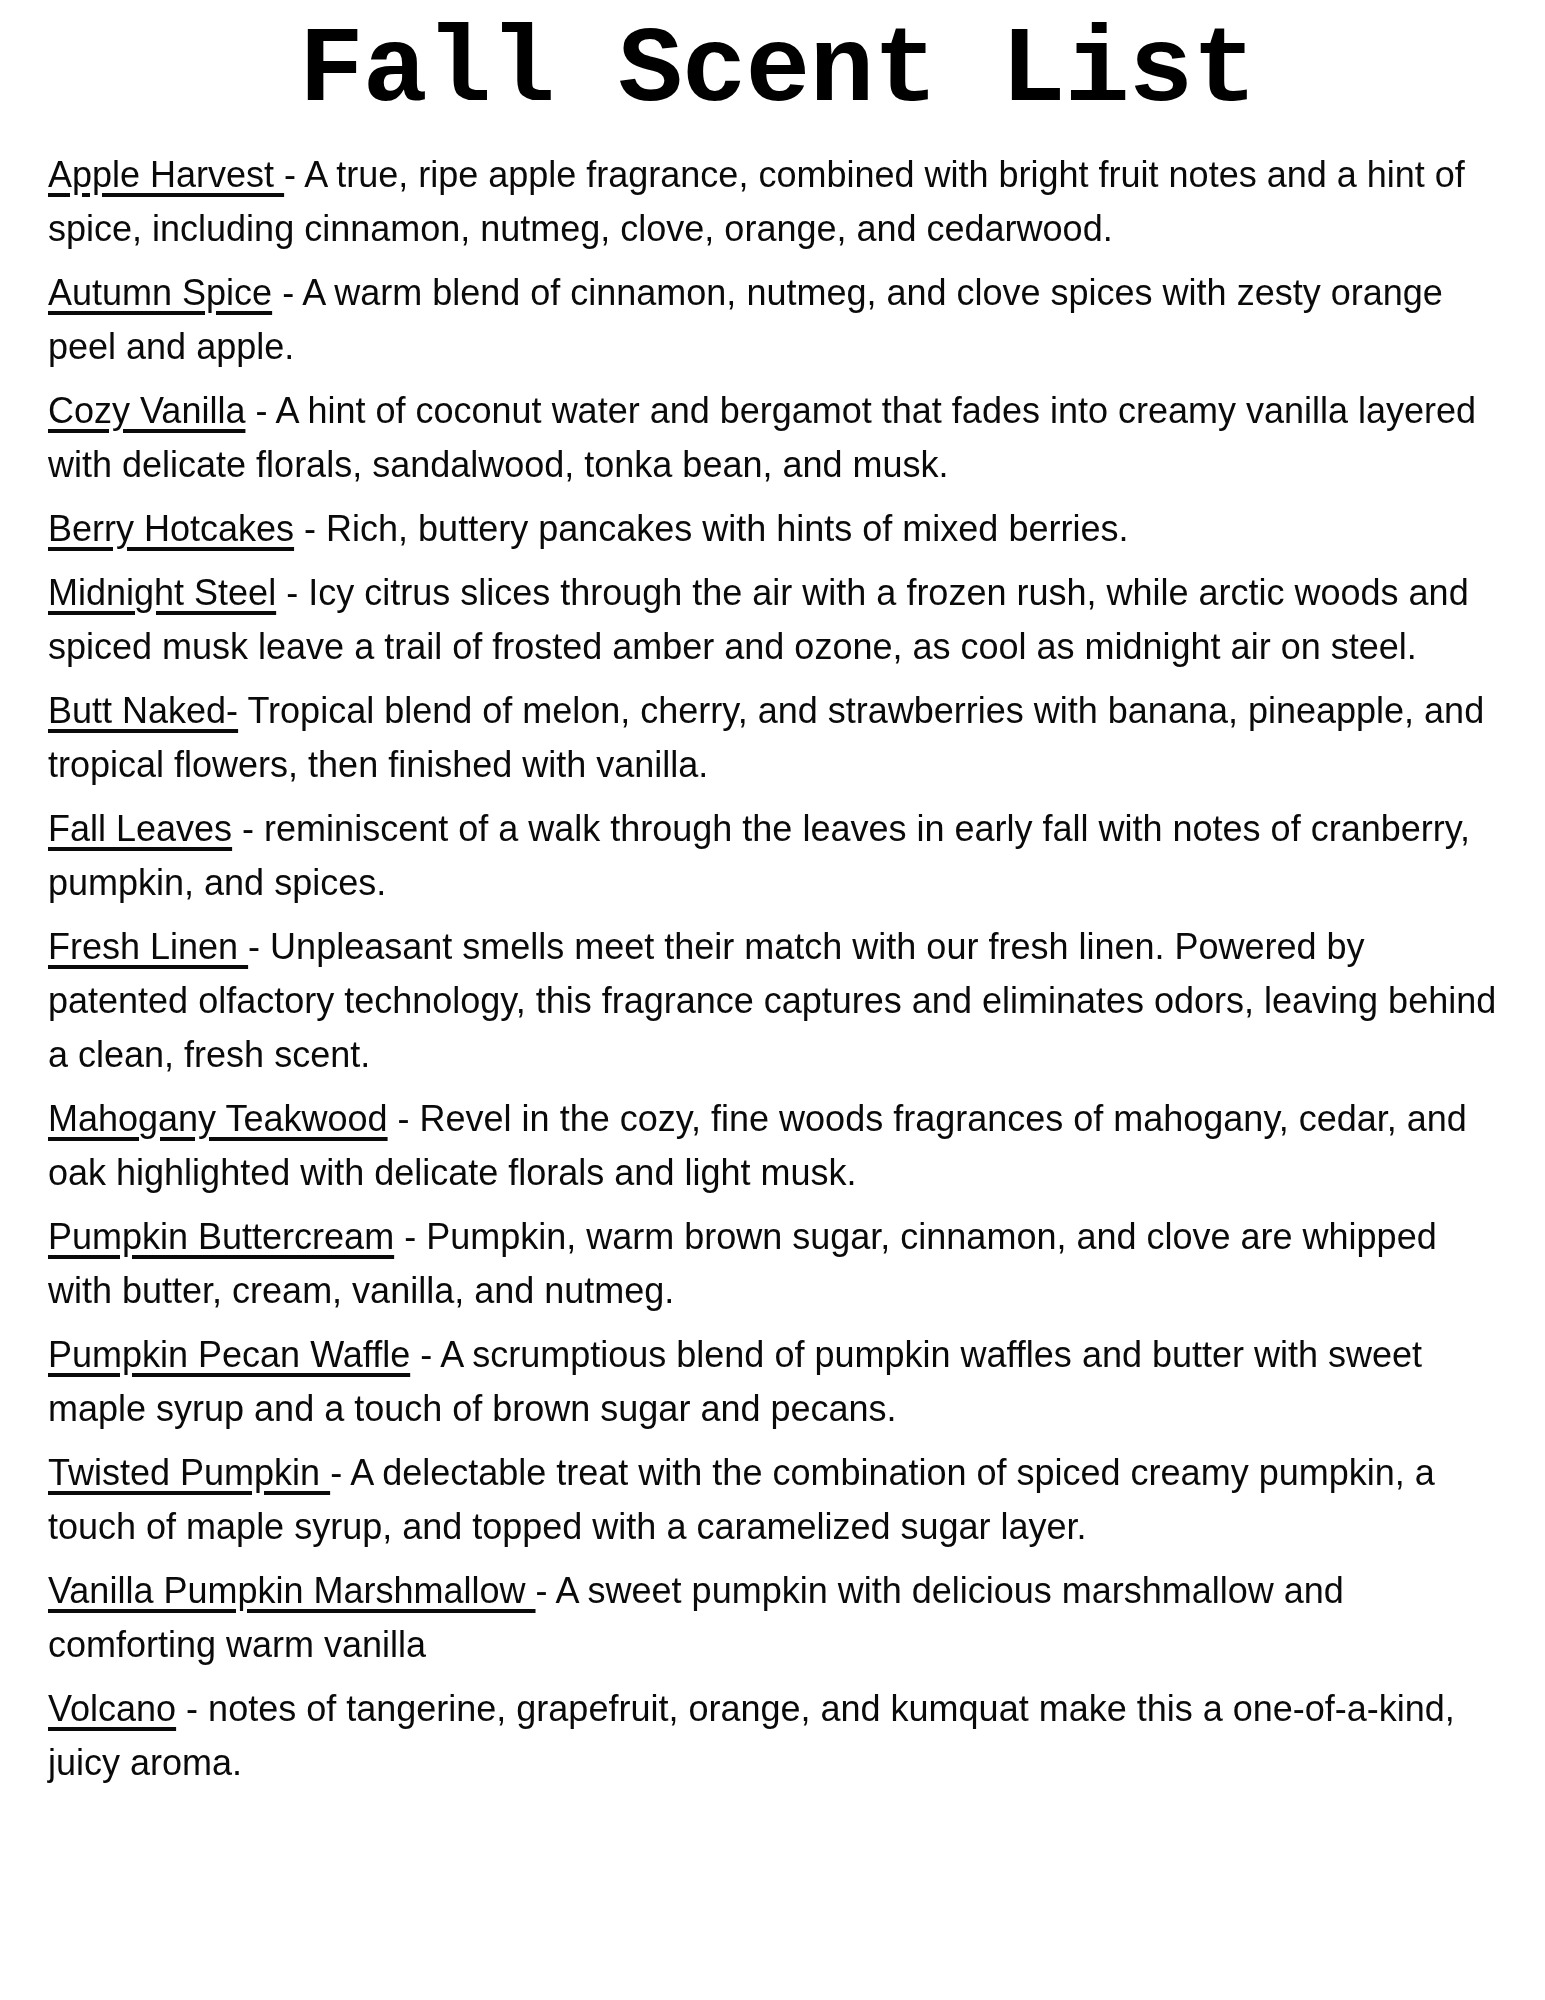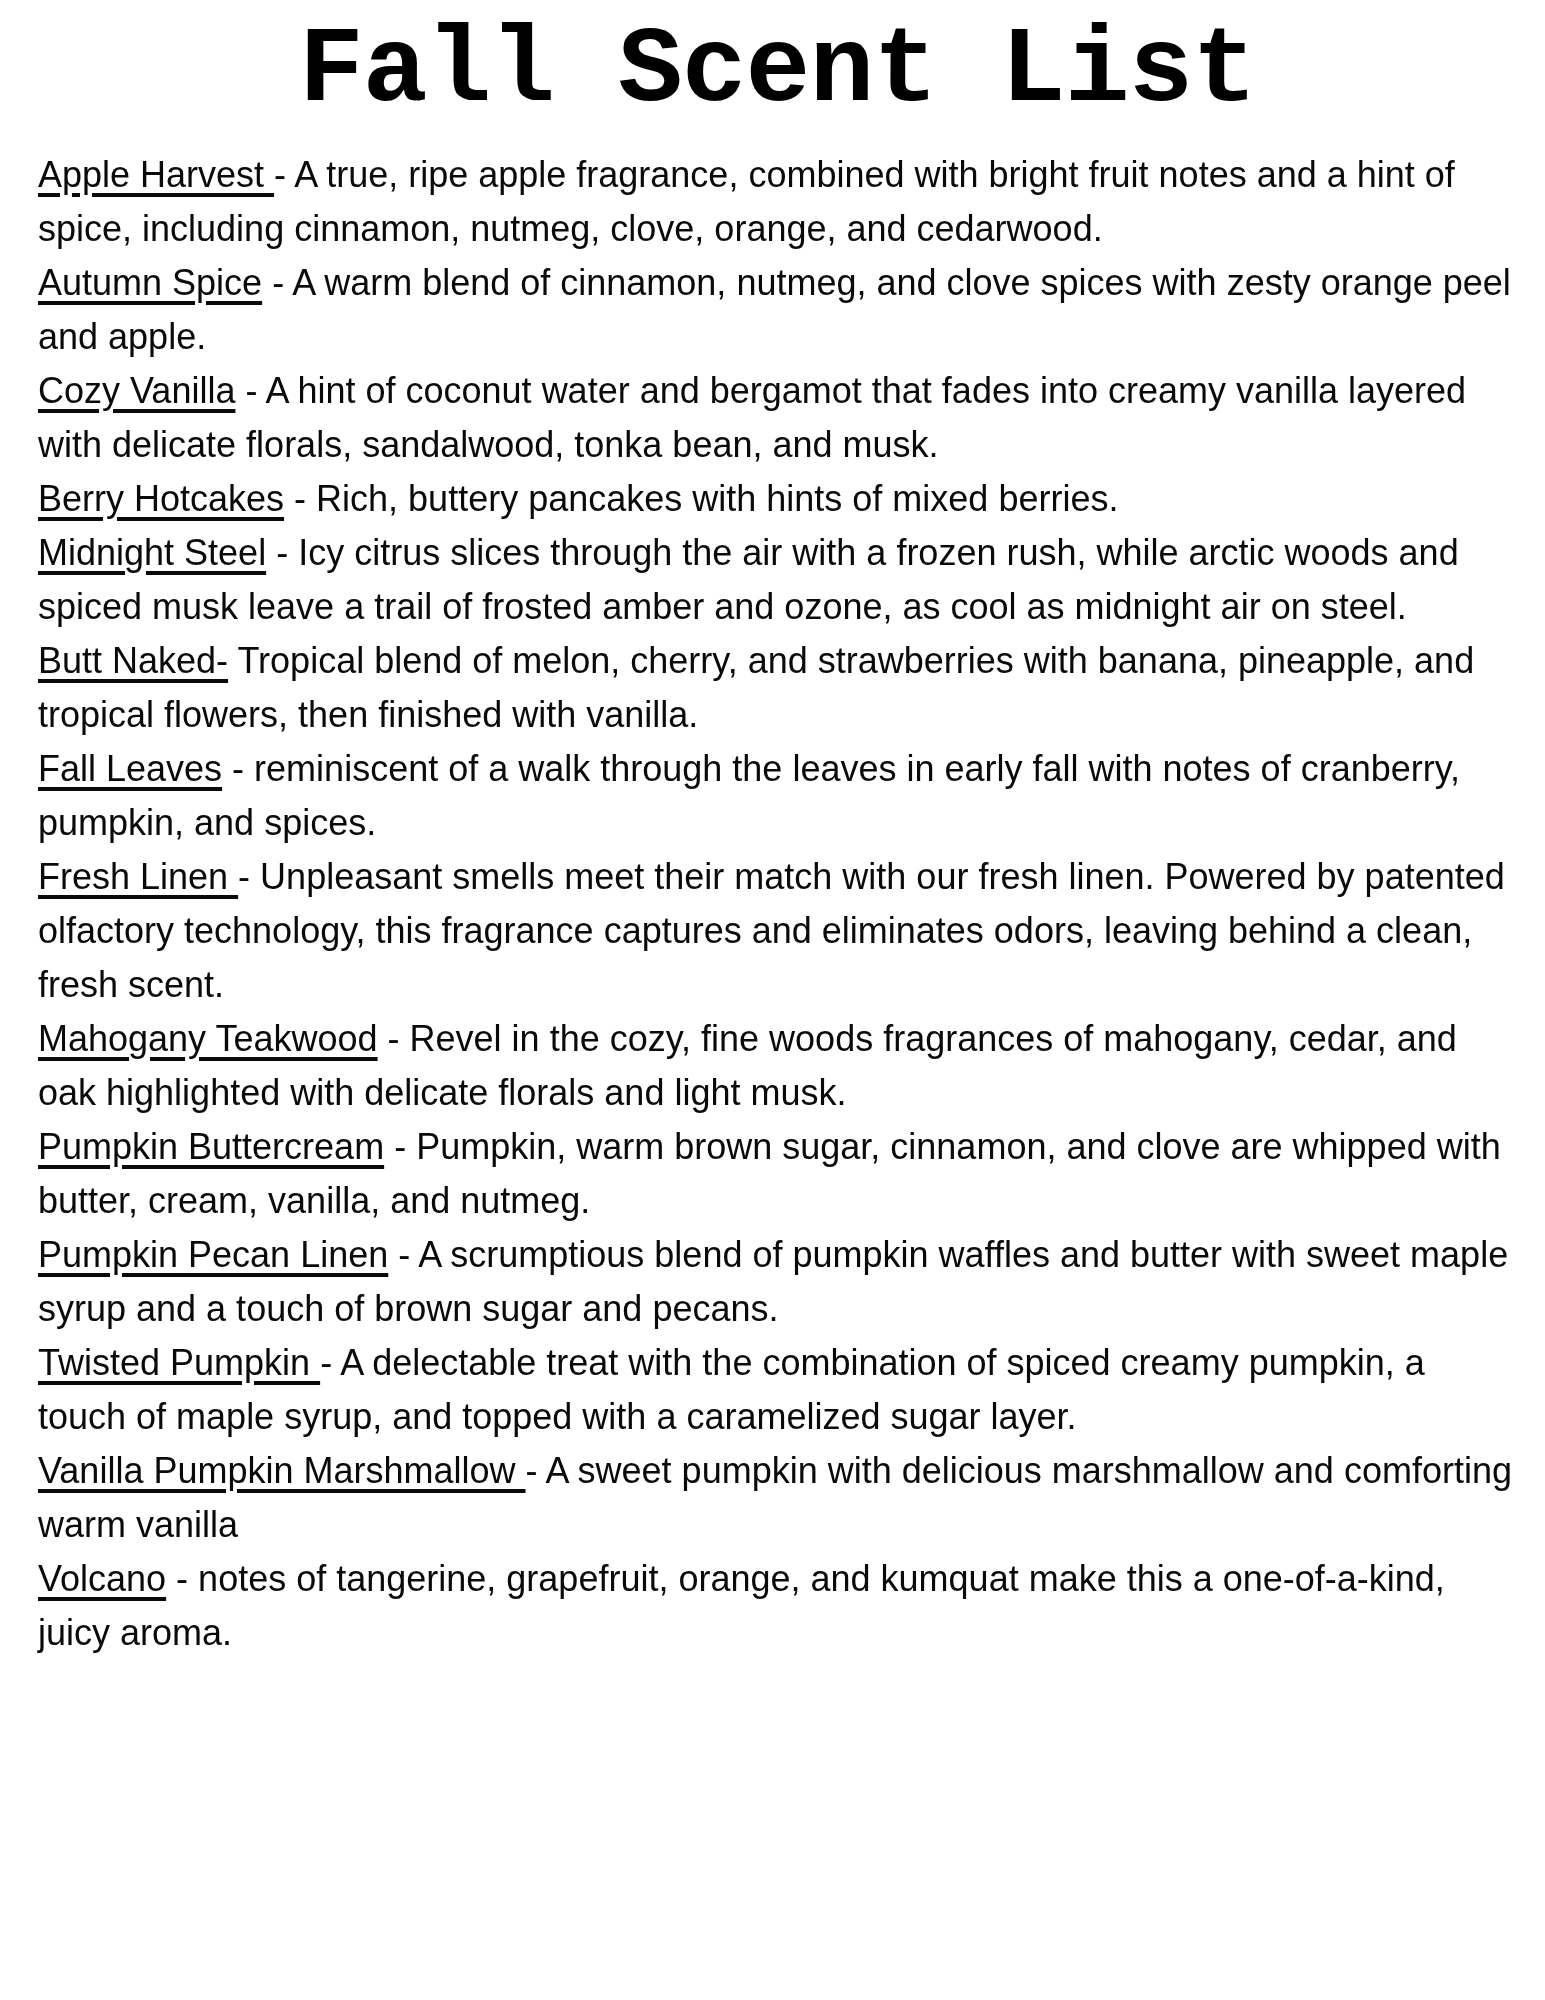--- a/index.html
+++ b/index.html
@@ -30,21 +30,21 @@
     color: #000000;
     font-family: Liberation Mono, monospace;
   }
   .scent-list {
     font-size: 36px;
     line-height: 54px;
     font-weight: 400;
     color: #0a0a0a;
   }
   .scent {
-    margin: 0;
+    margin: 10px;
     padding: 0;
   }
   .scent-name {
     text-decoration: underline;
     text-decoration-thickness: 3.5px;
     text-underline-offset: 6px;
   }
   .scent-sep, .scent-desc {
     text-decoration: none;
   }
@@ -69,21 +69,21 @@
   <p class="scent"><span class="scent-name">Butt Naked-</span><span class="scent-sep"> </span><span class="scent-desc">Tropical blend of melon, cherry, and strawberries with banana, pineapple, and tropical flowers, then finished with vanilla.</span></p>
 
   <p class="scent"><span class="scent-name">Fall Leaves</span><span class="scent-sep"> - </span><span class="scent-desc">reminiscent of a walk through the leaves in early fall with notes of cranberry, pumpkin, and spices.</span></p>
 
   <p class="scent"><span class="scent-name">Fresh Linen </span><span class="scent-sep">- </span><span class="scent-desc">Unpleasant smells meet their match with our fresh linen. Powered by patented olfactory technology, this fragrance captures and eliminates odors, leaving behind a clean, fresh scent.</span></p>
 
   <p class="scent"><span class="scent-name">Mahogany Teakwood</span><span class="scent-sep"> - </span><span class="scent-desc">Revel in the cozy, fine woods fragrances of mahogany, cedar, and oak highlighted with delicate florals and light musk.</span></p>
 
   <p class="scent"><span class="scent-name">Pumpkin Buttercream</span><span class="scent-sep"> - </span><span class="scent-desc">Pumpkin, warm brown sugar, cinnamon, and clove are whipped with butter, cream, vanilla, and nutmeg.</span></p>
 
-  <p class="scent"><span class="scent-name">Pumpkin Pecan Linen</span><span class="scent-sep"> - </span><span class="scent-desc">A scrumptious blend of pumpkin waffles and butter with sweet maple syrup and a touch of brown sugar and pecans.</span></p>
+  <p class="scent"><span class="scent-name">Pumpkin Pecan Waffle</span><span class="scent-sep"> - </span><span class="scent-desc">A scrumptious blend of pumpkin waffles and butter with sweet maple syrup and a touch of brown sugar and pecans.</span></p>
 
 
   <p class="scent"><span class="scent-name">Twisted Pumpkin </span><span class="scent-sep">- </span><span class="scent-desc">A delectable treat with the combination of spiced creamy pumpkin, a touch of maple syrup, and topped with a caramelized sugar layer.</span></p>
 
   <p class="scent"><span class="scent-name">Vanilla Pumpkin Marshmallow </span><span class="scent-sep">- </span><span class="scent-desc">A sweet pumpkin with delicious marshmallow and comforting warm vanilla</span></p>
 
   <p class="scent"><span class="scent-name">Volcano</span><span class="scent-sep"> - </span><span class="scent-desc">notes of tangerine, grapefruit, orange, and kumquat make this a one-of-a-kind, juicy aroma.</span></p>
 </div>
 </div>
 

